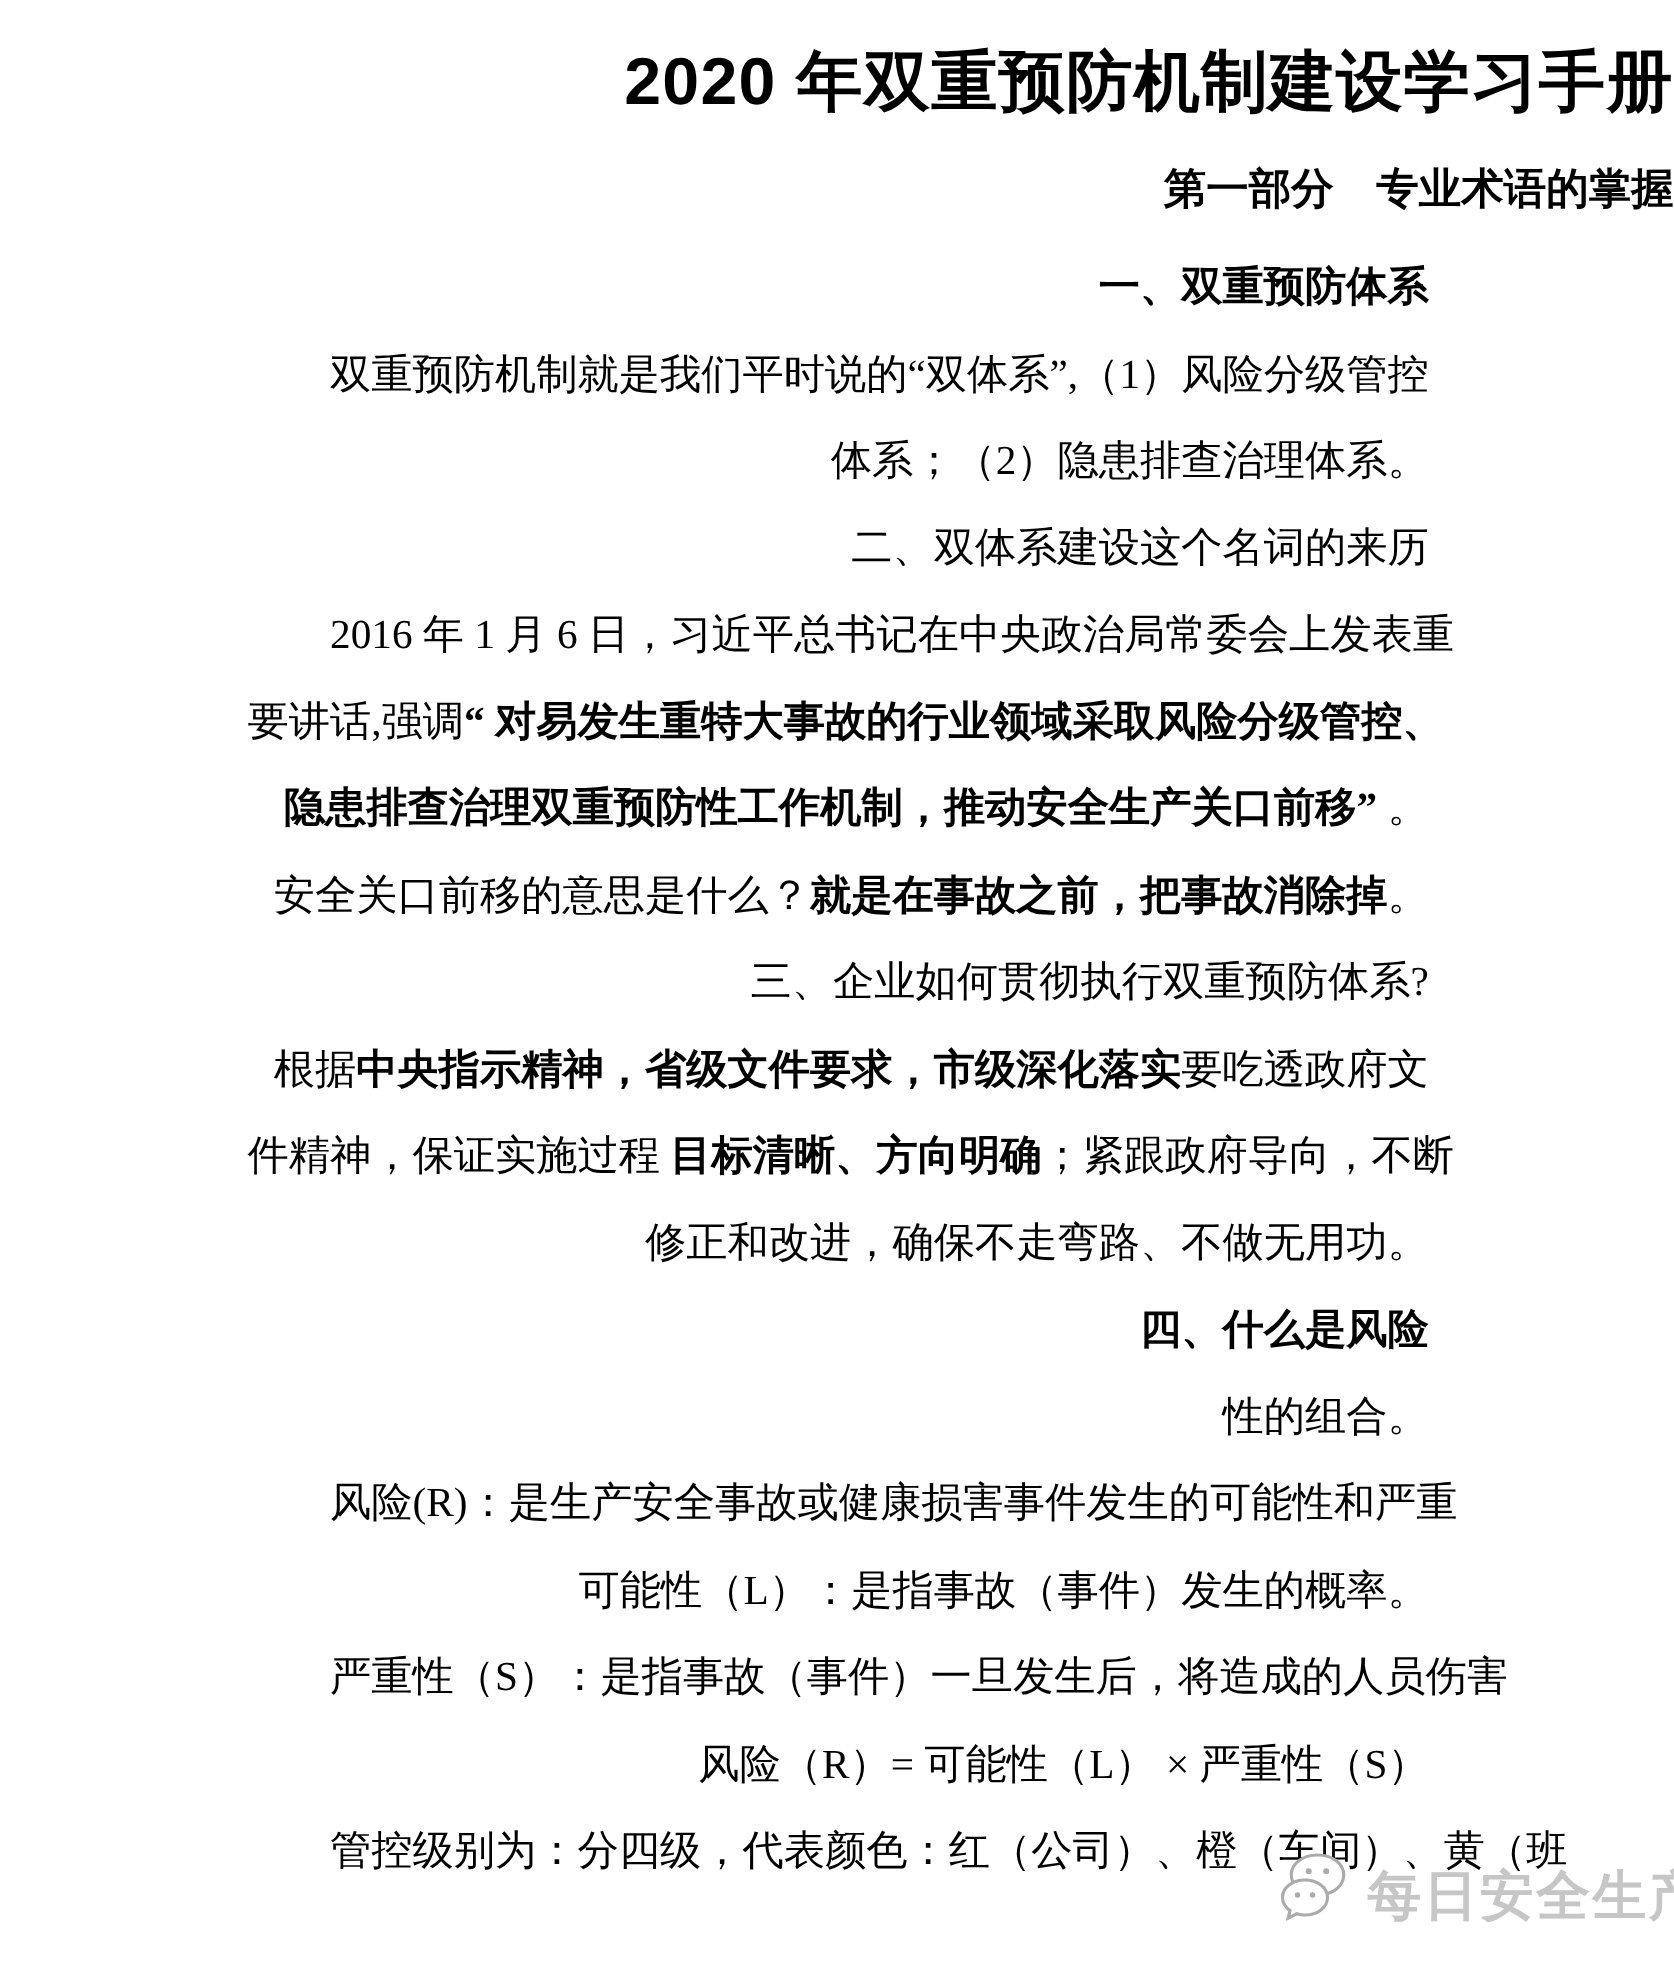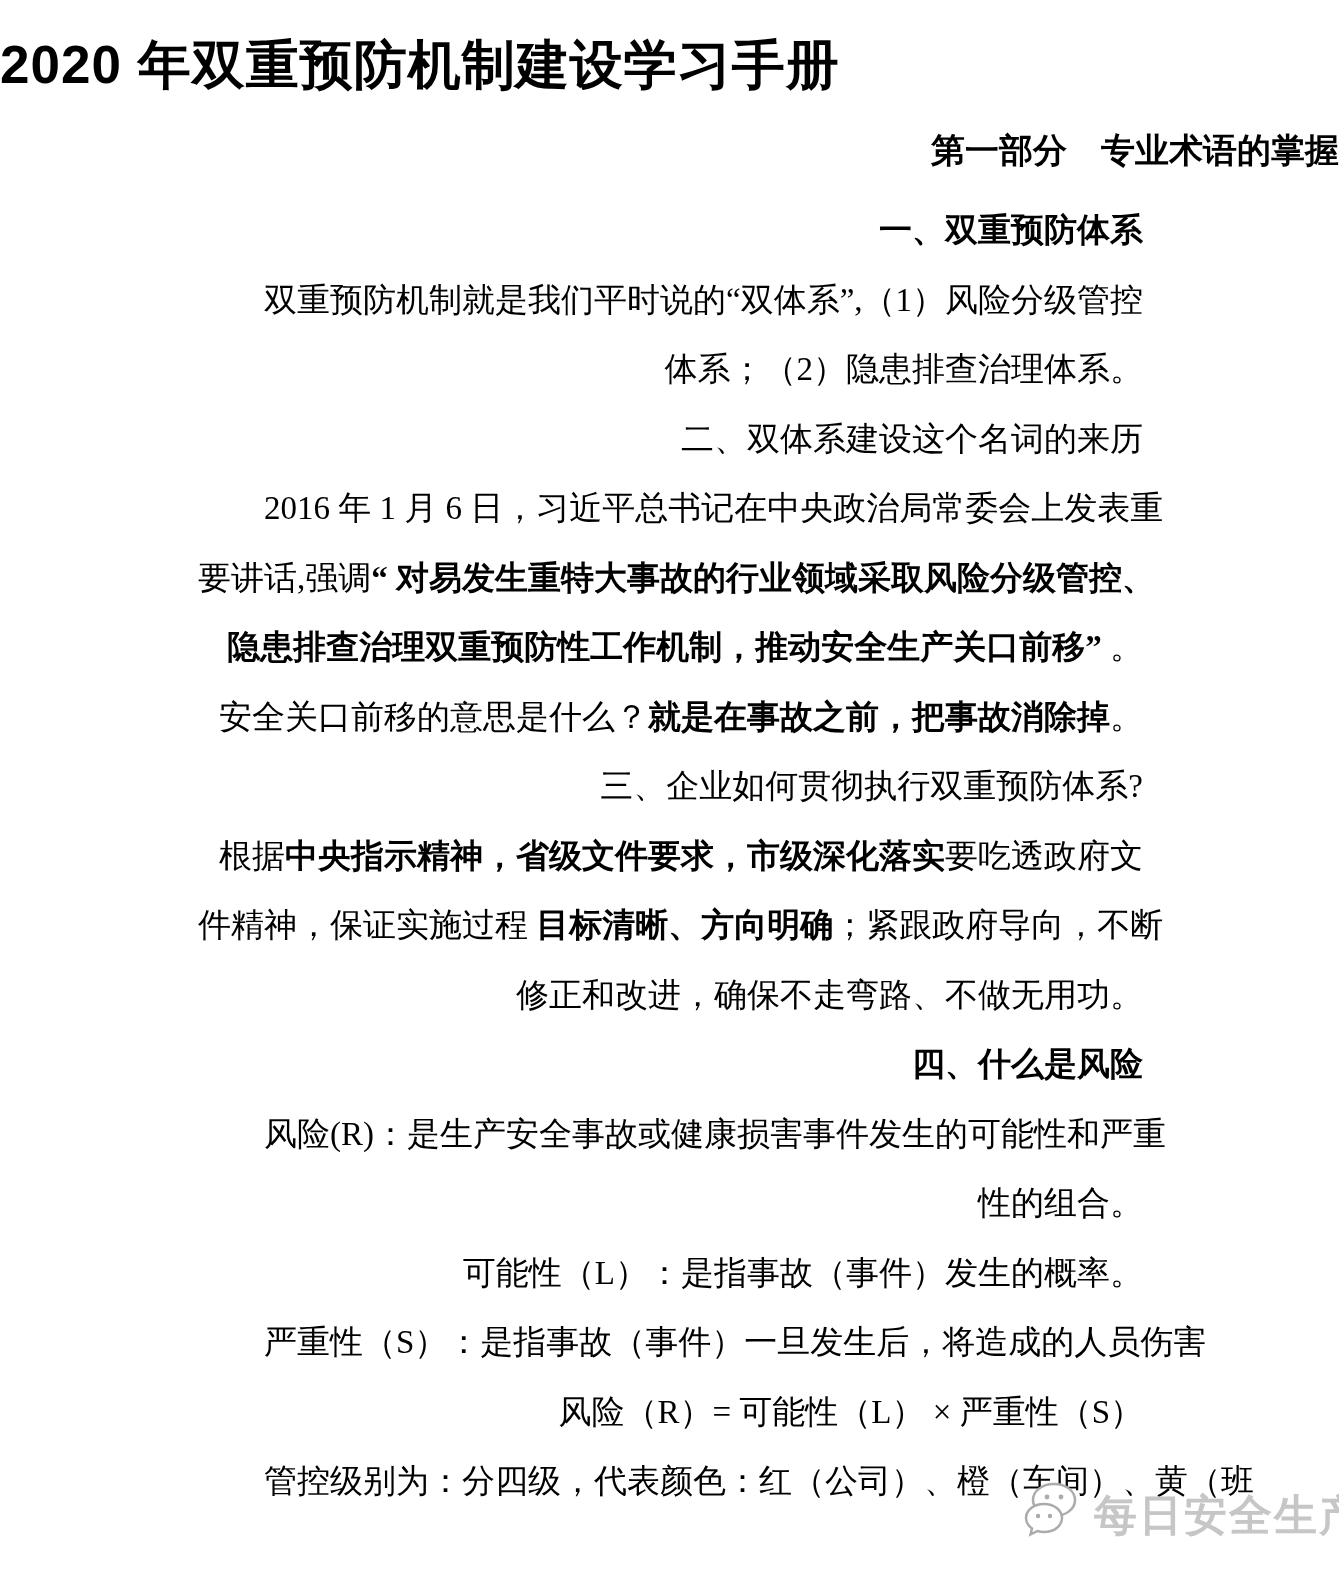--- a/index.html
+++ b/index.html
@@ -6,21 +6,21 @@
   body {
     width: 1339px; height: 1584px;
     background: #ffffff;
     color: #000000;
     font-family: "Liberation Serif", serif;
     overflow: hidden;
     position: relative;
   }
   .doc-title {
     position: absolute; top: 30px; left: 0; width: 100%;
-    text-align: left;
+    text-align: right;
     font-family: "Liberation Sans", sans-serif;
     font-weight: 900;
     font-size: 53px;
     letter-spacing: 1px;
     white-space: nowrap;
   }
   .doc-subtitle {
     position: absolute; top: 128px; left: 0; width: 100%;
     text-align: right;
     font-weight: bold;
@@ -67,22 +67,22 @@
     <div class="line"><span>二、双体系建设这个名词的来历</span></div>
     <div class="line" style="padding-left: 66px;"><span>2016 年 1 月 6 日，习近平总书记在中央政治局常委会上发表重</span></div>
     <div class="line"><span>要讲话,强调</span><span class="b">“ 对易发生重特大事故的行业领域采取风险分级管控、</span></div>
     <div class="line"><span class="b">隐患排查治理双重预防性工作机制，推动安全生产关口前移”</span><span>  。</span></div>
     <div class="line"><span>安全关口前移的意思是什么？</span><span class="b">就是在事故之前，把事故消除掉</span><span>。</span></div>
     <div class="line"><span>三、企业如何贯彻执行双重预防体系?</span></div>
     <div class="line" style="padding-left: 16px;"><span>根据</span><span class="b">中央指示精神，省级文件要求，市级深化落实</span><span>要吃透政府文</span></div>
     <div class="line"><span>件精神，保证实施过程 </span><span class="b">目标清晰、方向明确</span><span>；紧跟政府导向，不断</span></div>
     <div class="line"><span>修正和改进，确保不走弯路、不做无用功。</span></div>
     <div class="line" style="padding-left: 22px;"><span class="b">四、什么是风险</span></div>
+    <div class="line"><span>性的组合。</span></div>
     <div class="line" style="padding-left: 66px;"><span>风险(R)：是生产安全事故或健康损害事件发生的可能性和严重</span></div>
-    <div class="line"><span>性的组合。</span></div>
     <div class="line" style="padding-left: 66px;"><span>可能性（L）：是指事故（事件）发生的概率。</span></div>
     <div class="line" style="padding-left: 66px;"><span>严重性（S）：是指事故（事件）一旦发生后，将造成的人员伤害</span></div>
     <div class="line" style="padding-left: 66px;"><span>风险（R）= 可能性（L）  ×  严重性（S）</span></div>
     <div class="line" style="padding-left: 66px;"><span>管控级别为：分四级，代表颜色：红（公司）、橙（车间）、黄（班</span></div>
   </div>
 
 <div class="watermark">
   <span>
     <svg width="74" height="72" viewBox="0 0 74 72">
       <g fill="#ffffff" stroke="#ababab" stroke-width="2.5">

